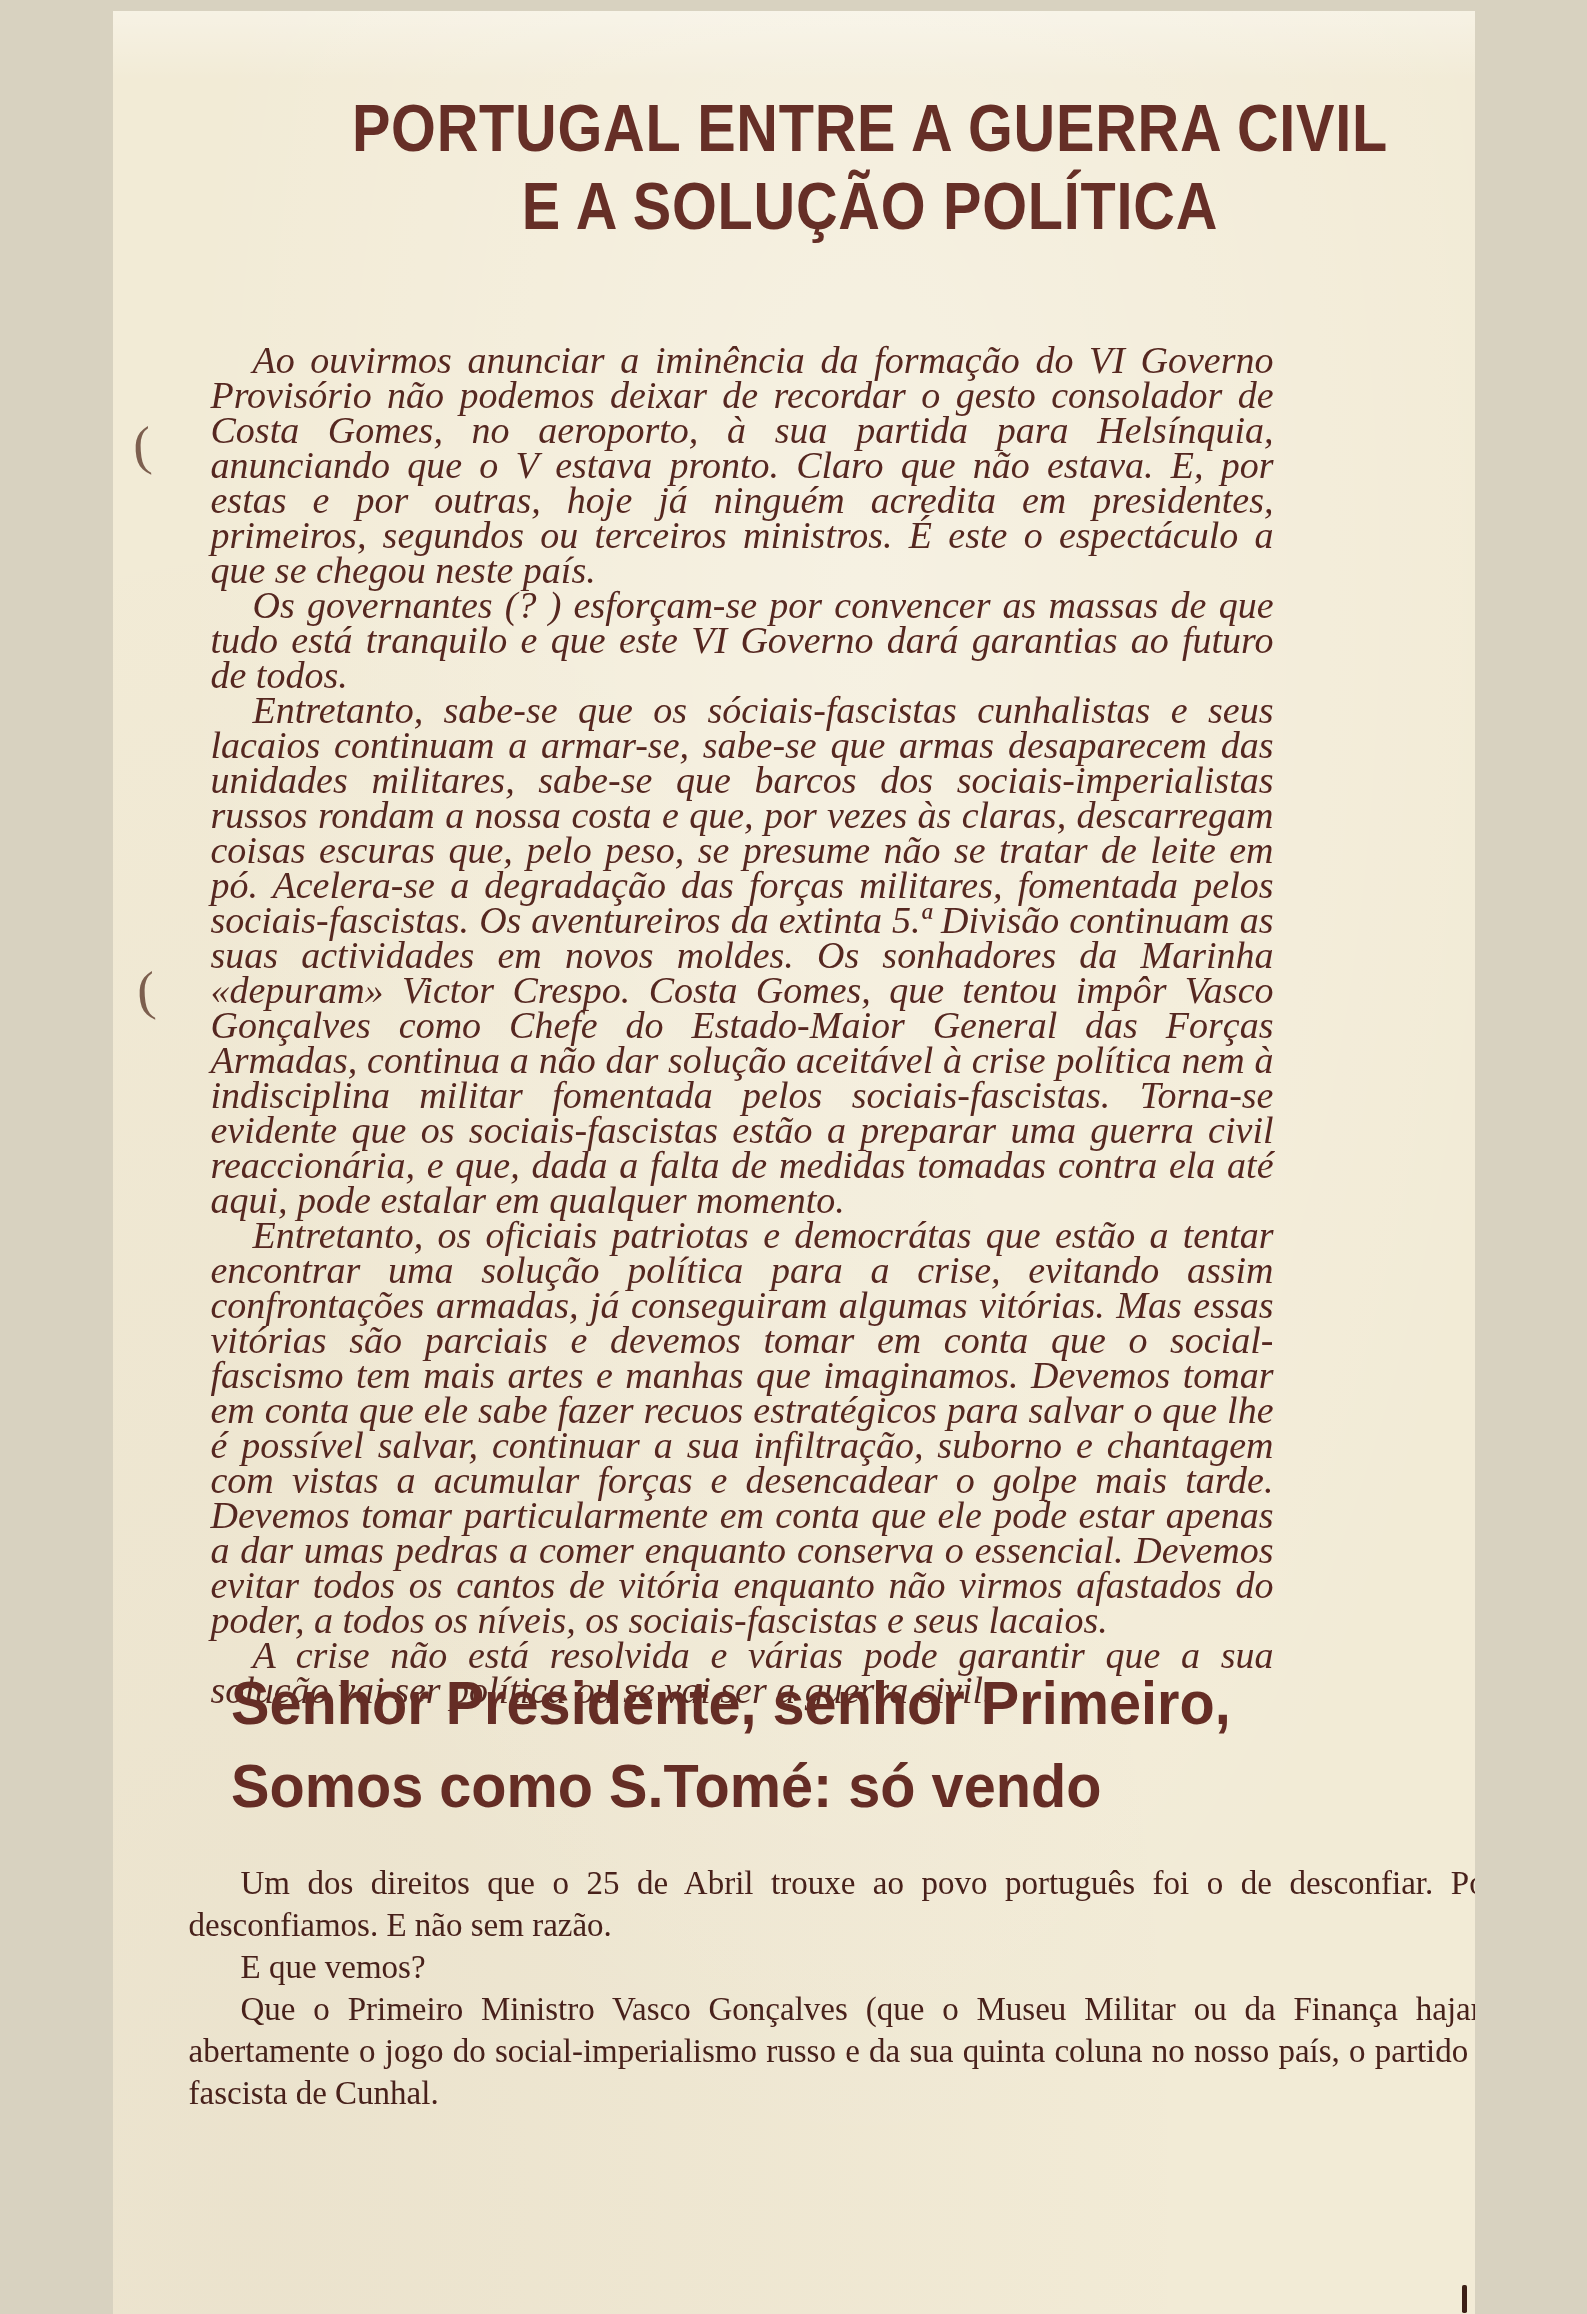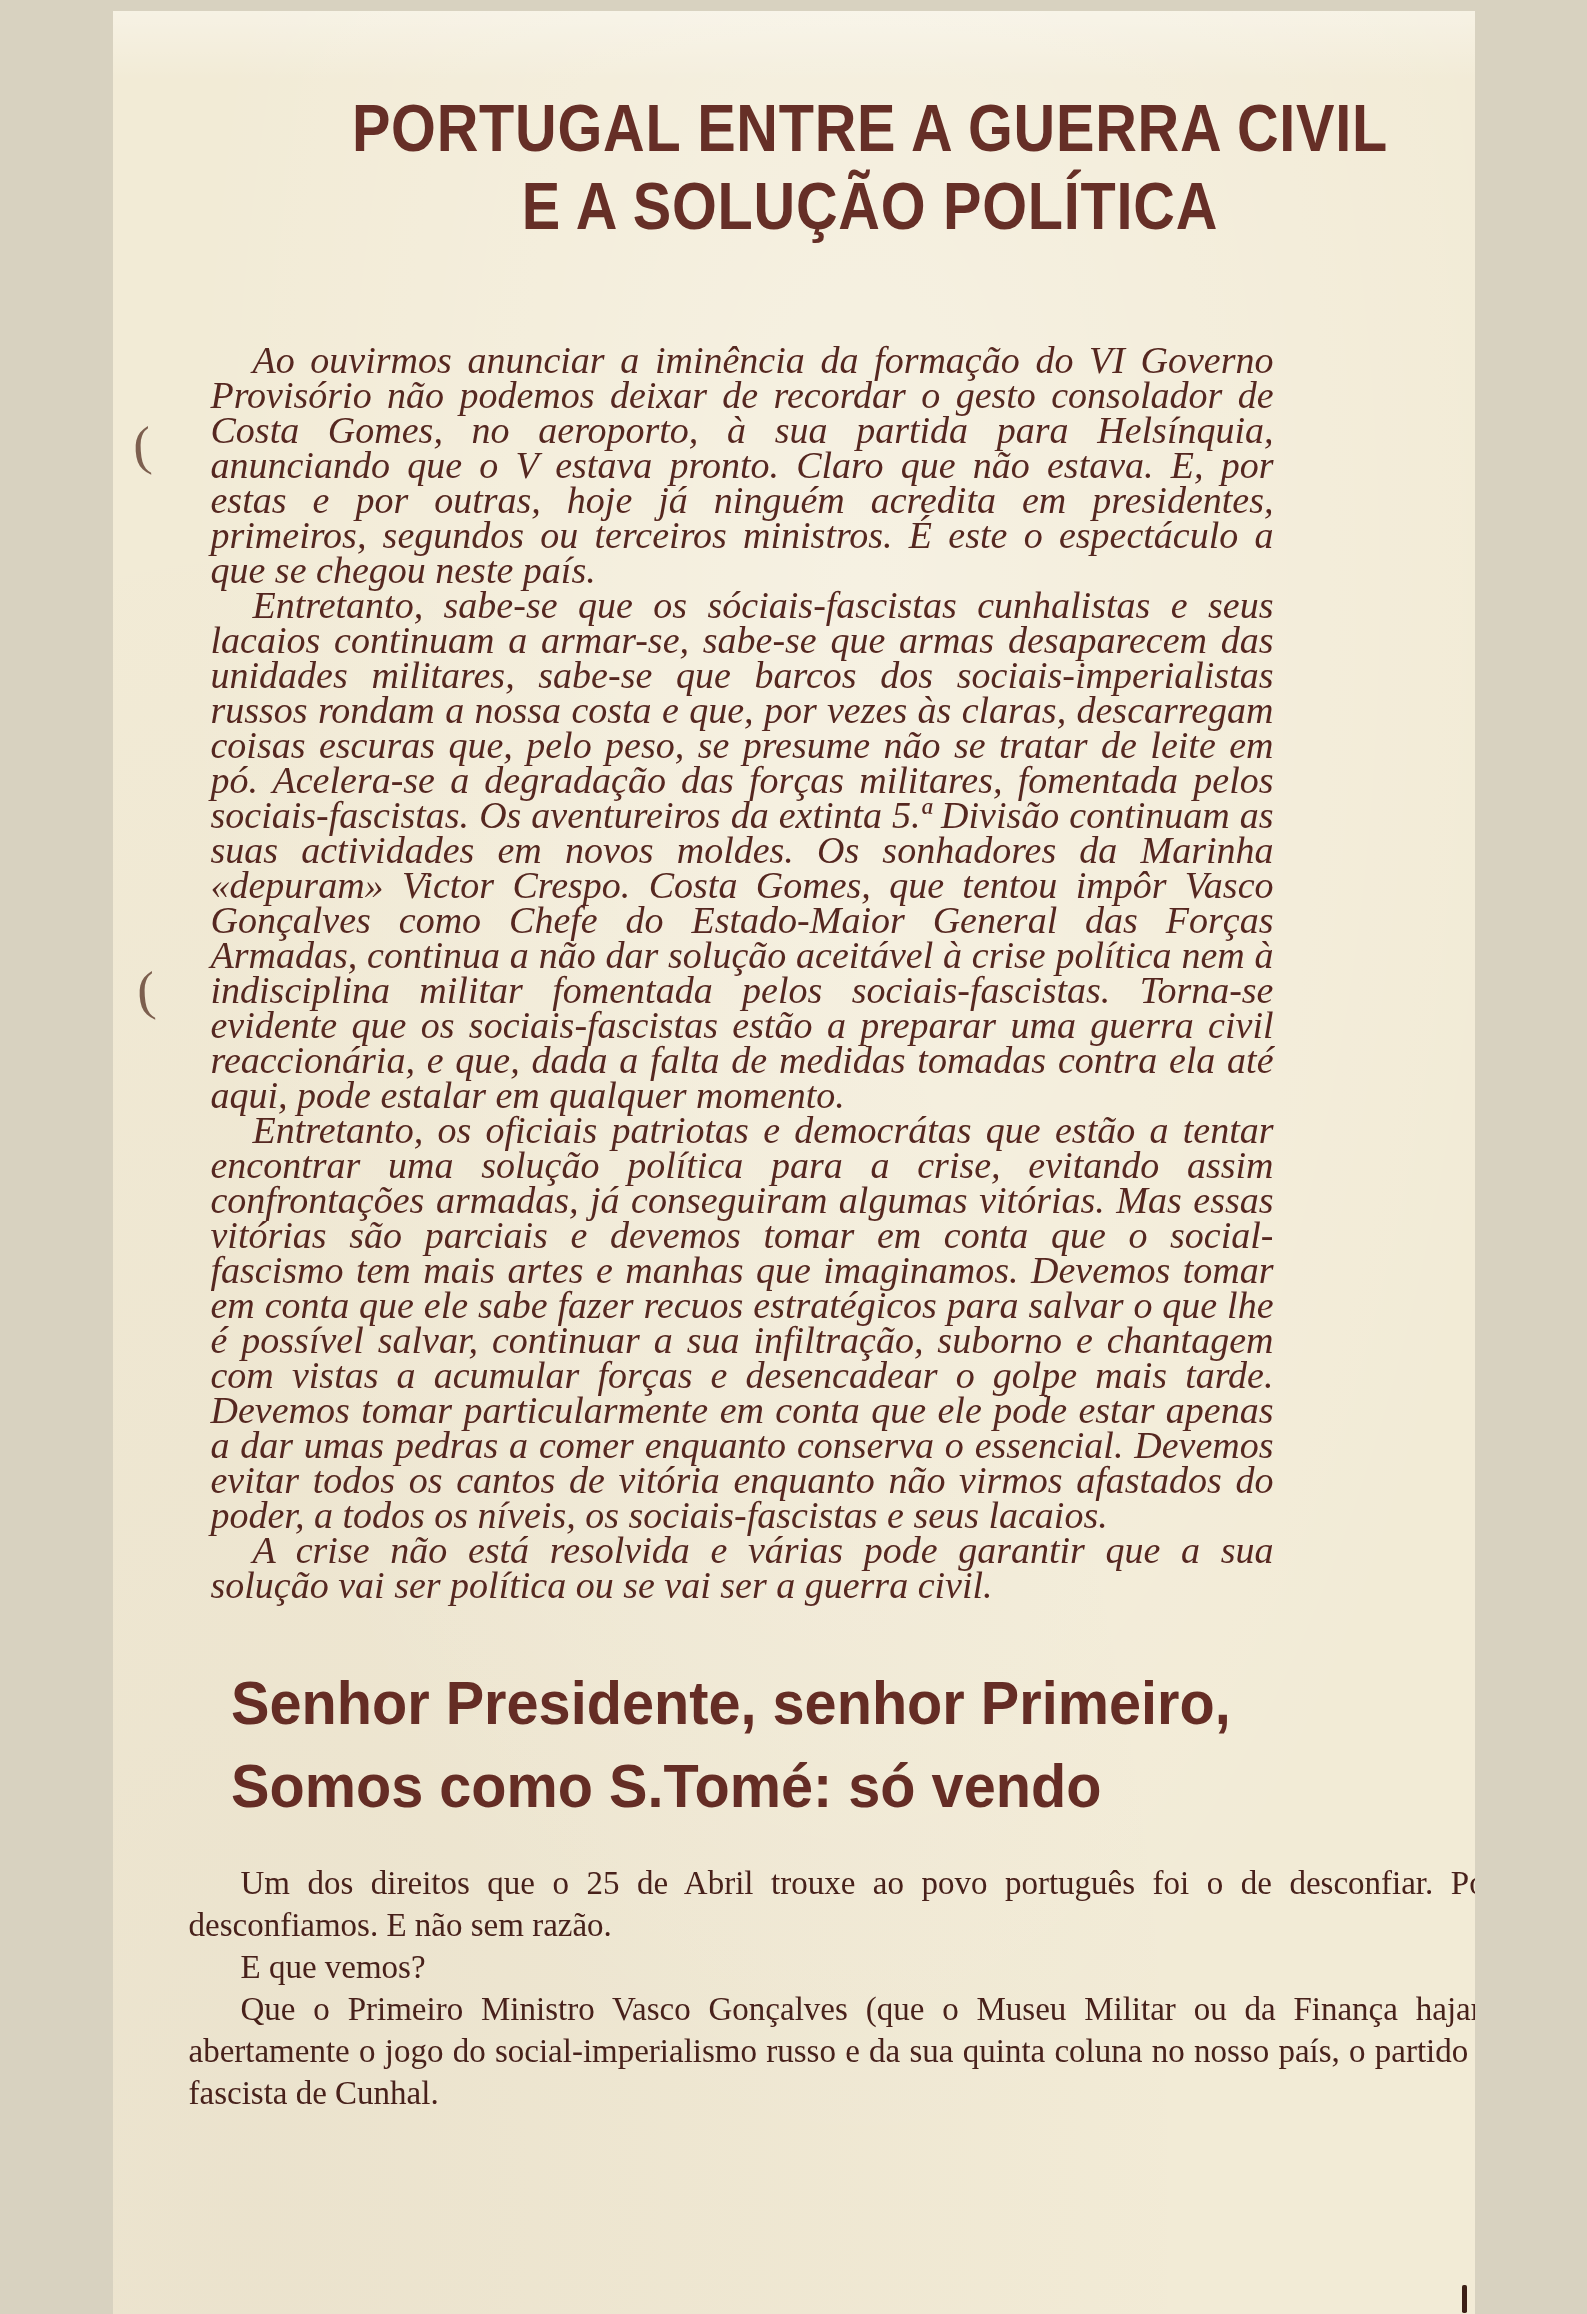--- a/index.html
+++ b/index.html
@@ -114,20 +114,21 @@
 
 <div class="page">
 
   <div class="headline">
     <div>PORTUGAL ENTRE A GUERRA CIVIL</div>
     <div>E A SOLUÇÃO POLÍTICA</div>
   </div>
 
   <div class="article-1">
     <p>Ao ouvirmos anunciar a iminência da formação do VI Governo Provisório não podemos deixar de recordar o gesto consolador de Costa Gomes, no aeroporto, à sua partida para Helsínquia, anunciando que o V estava pronto. Claro que não estava. E, por estas e por outras, hoje já ninguém acredita em presidentes, primeiros, segundos ou terceiros ministros. É este o espectáculo a que se chegou neste país.</p>
+    <p>Os governantes (? ) esforçam-se por convencer as massas de que tudo está tranquilo e que este VI Governo dará garantias ao futuro de todos.</p>
     <p>Entretanto, sabe-se que os sóciais-fascistas cunhalistas e seus lacaios continuam a armar-se, sabe-se que armas desaparecem das unidades militares, sabe-se que barcos dos sociais-imperialistas russos rondam a nossa costa e que, por vezes às claras, descarregam coisas escuras que, pelo peso, se presume não se tratar de leite em pó. Acelera-se a degradação das forças militares, fomentada pelos sociais-fascistas. Os aventureiros da extinta 5.ª Divisão continuam as suas actividades em novos moldes. Os sonhadores da Marinha «depuram» Victor Crespo. Costa Gomes, que tentou impôr Vasco Gonçalves como Chefe do Estado-Maior General das Forças Armadas, continua a não dar solução aceitável à crise política nem à indisciplina militar fomentada pelos sociais-fascistas. Torna-se evidente que os sociais-fascistas estão a preparar uma guerra civil reaccionária, e que, dada a falta de medidas tomadas contra ela até aqui, pode estalar em qualquer momento.</p>
     <p>Entretanto, os oficiais patriotas e democrátas que estão a tentar encontrar uma solução política para a crise, evitando assim confrontações armadas, já conseguiram algumas vitórias. Mas essas vitórias são parciais e devemos tomar em conta que o social-fascismo tem mais artes e manhas que imaginamos. Devemos tomar em conta que ele sabe fazer recuos estratégicos para salvar o que lhe é possível salvar, continuar a sua infiltração, suborno e chantagem com vistas a acumular forças e desencadear o golpe mais tarde. Devemos tomar particularmente em conta que ele pode estar apenas a dar umas pedras a comer enquanto conserva o essencial. Devemos evitar todos os cantos de vitória enquanto não virmos afastados do poder, a todos os níveis, os sociais-fascistas e seus lacaios.</p>
     <p>A crise não está resolvida e várias pode garantir que a sua solução vai ser política ou se vai ser a guerra civil.</p>
   </div>
 
   <div class="headline-2">
     <div>Senhor Presidente, senhor Primeiro,</div>
     <div>Somos como S.Tomé: só vendo</div>
   </div>
 

